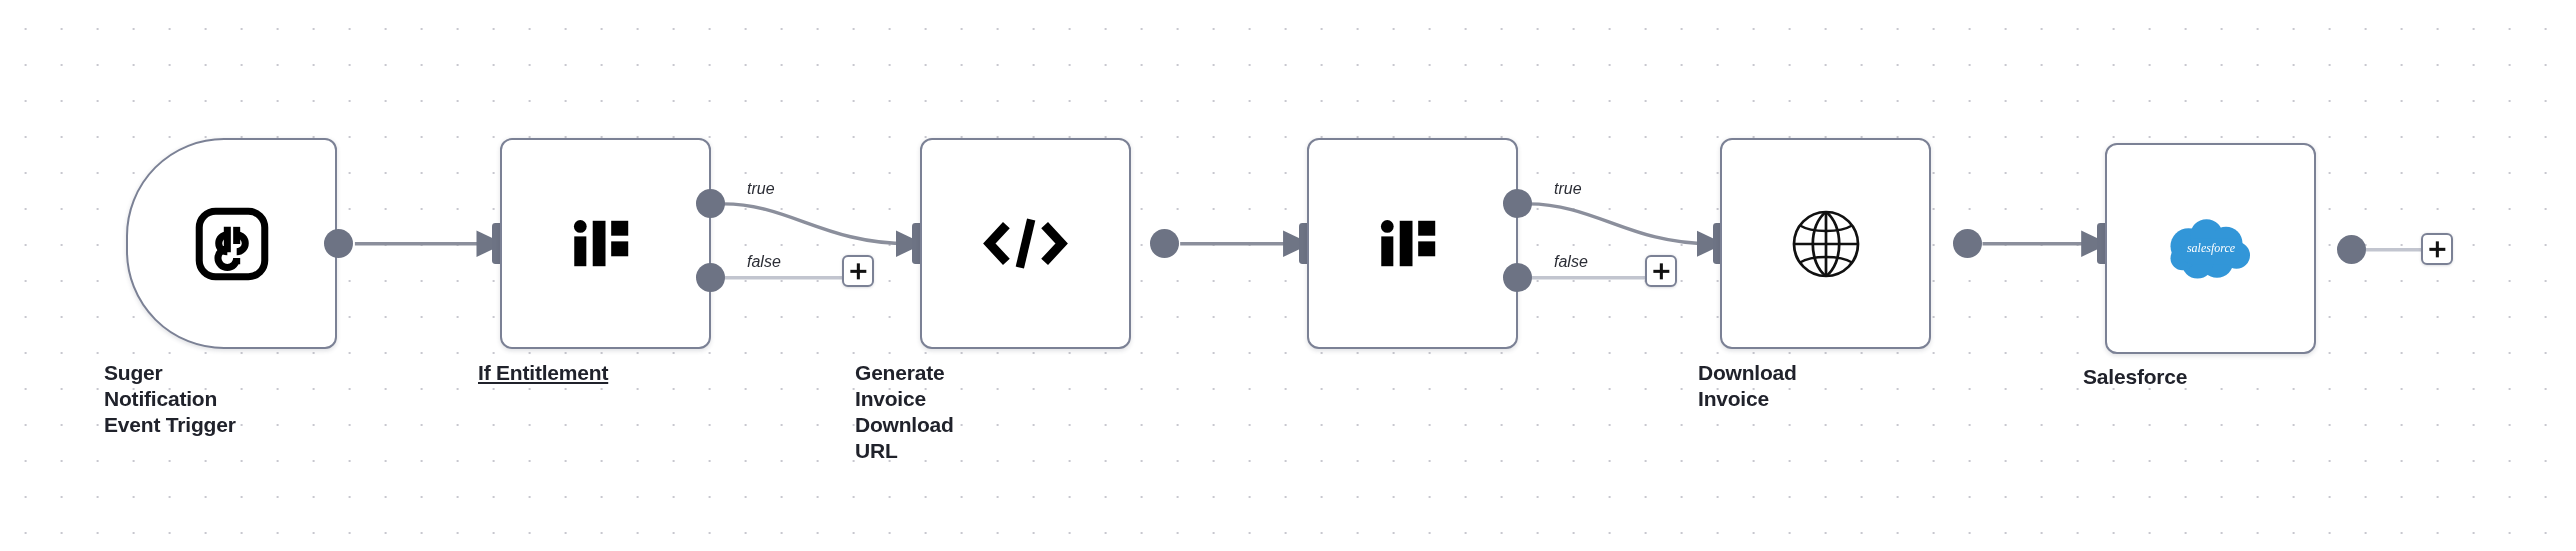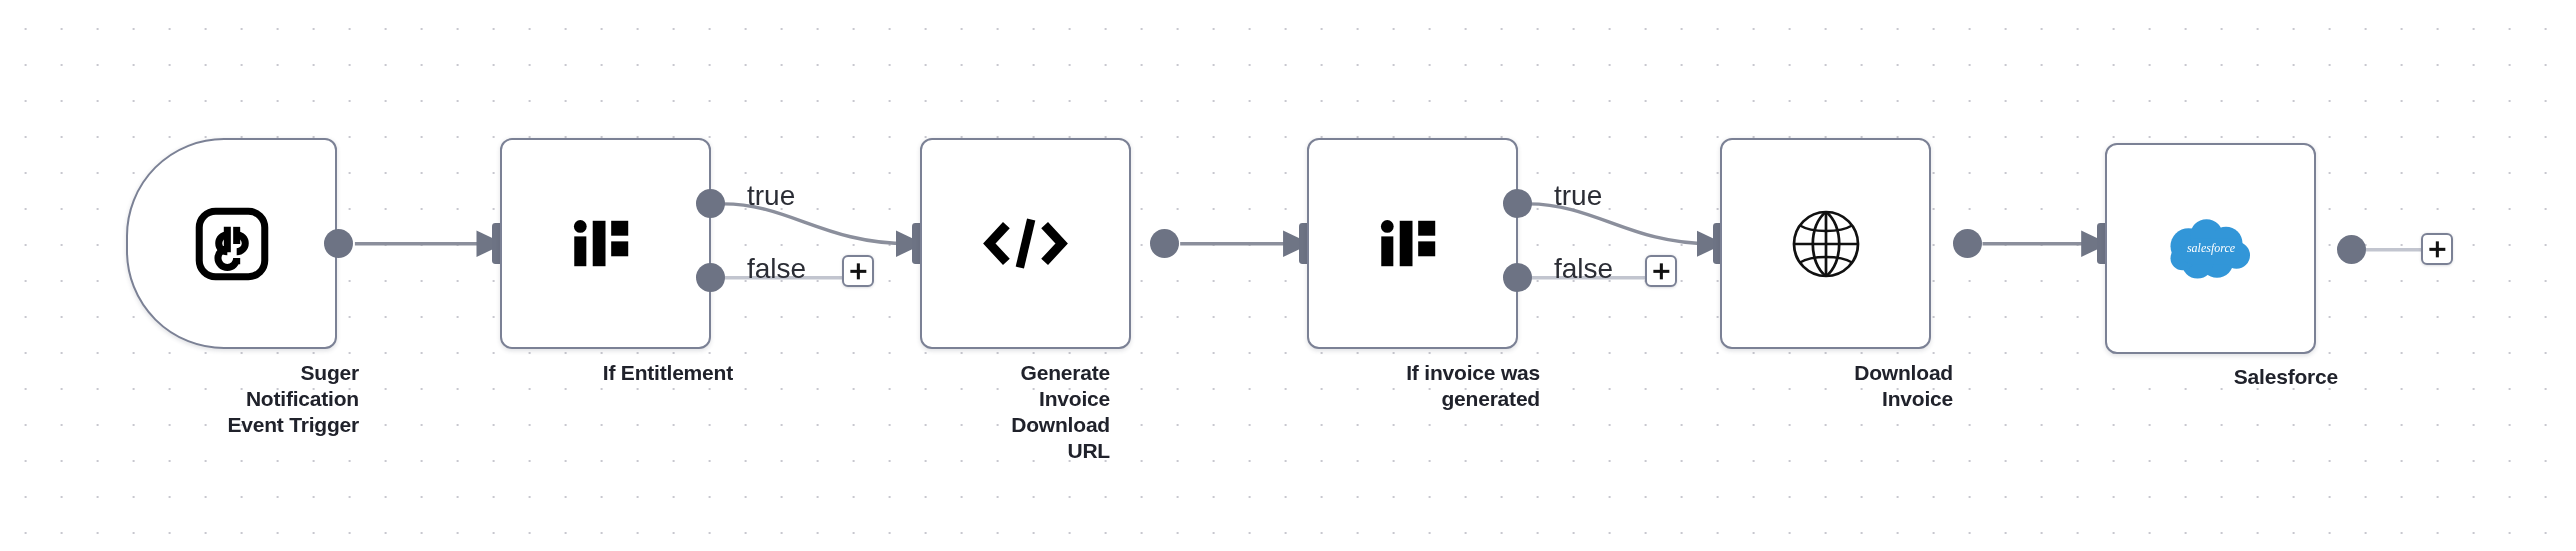--- a/index.html
+++ b/index.html
@@ -42,21 +42,21 @@
   .node.trigger {
     border-top-left-radius: 98px;
     border-bottom-left-radius: 98px;
     border-top-right-radius: 12px;
     border-bottom-right-radius: 12px;
   }
 
   
   .caption {
     position: absolute;
-    text-align: right;
+    text-align: left;
     font-family: "Liberation Sans", sans-serif;
     font-weight: bold;
     font-size: 21px;
     line-height: 26px;
     color: #20222b;
     white-space: pre-line;
     letter-spacing: -0.2px;
   }
 
   
@@ -72,23 +72,24 @@
     width: 13.6px;
     height: 41px;
     border-radius: 3.4px;
     background: #6d7384;
   }
 
   
   .edge-label {
     position: absolute;
     font-family: "Liberation Sans", sans-serif;
-    font-size: 28px;
+    font-size: 16px;
     color: #2b2d35;
     white-space: nowrap;
+    font-style: italic;
   }
 
   
   .plus-btn {
     position: absolute;
     width: 32px;
     height: 32px;
     border: 2.5px solid #7b8195;
     border-radius: 6px;
     background: #ffffff;
@@ -163,21 +164,21 @@
   <div class="out-port" style="left:696px; top:189px;"></div>
   <div class="out-port" style="left:696px; top:263px;"></div>
   <div class="edge-label" style="left:747px; top:180px;">true</div>
   <div class="edge-label" style="left:747px; top:253px;">false</div>
   <div class="plus-btn" style="left:842px; top:255px;">
     <svg width="18.7" height="18.7" viewBox="0 0 22 22">
       <rect x="9.2" y="1.6" width="3.6" height="18.8" fill="#111"></rect>
       <rect x="1.6" y="9.2" width="18.8" height="3.6" fill="#111"></rect>
     </svg>
   </div>
-  <div class="caption" style="left:478px; top:360px; width:255px;">If Entitlement</div>
+  <div class="caption" style="left:478px; top:360px; width:255px;text-decoration:underline;">If Entitlement</div>
 
   <div class="in-port" style="left:912px; top:223px;"></div>
   <div class="node" style="left:920px; top:138px; width:211px; height:211px;">
     <span class="icon-wrap">
       <svg width="85" height="71" viewBox="0 0 120 92" xmlns="http://www.w3.org/2000/svg">
         <path d="M33 20 L9 46 L33 72" fill="none" stroke="#000" stroke-width="13" stroke-linecap="butt" stroke-linejoin="miter"></path>
         <path d="M87 20 L111 46 L87 72" fill="none" stroke="#000" stroke-width="13" stroke-linecap="butt" stroke-linejoin="miter"></path>
         <path d="M68 12 L52 80" fill="none" stroke="#000" stroke-width="12" stroke-linecap="butt"></path>
       </svg>
     </span>
@@ -203,22 +204,20 @@
   <div class="out-port" style="left:1503px; top:189px;"></div>
   <div class="out-port" style="left:1503px; top:263px;"></div>
   <div class="edge-label" style="left:1554px; top:180px;">true</div>
   <div class="edge-label" style="left:1554px; top:253px;">false</div>
   <div class="plus-btn" style="left:1645px; top:255px;">
     <svg width="18.7" height="18.7" viewBox="0 0 22 22">
       <rect x="9.2" y="1.6" width="3.6" height="18.8" fill="#111"></rect>
       <rect x="1.6" y="9.2" width="18.8" height="3.6" fill="#111"></rect>
     </svg>
   </div>
-  <div class="caption" style="left:1285px; top:360px; width:255px;">If invoice was
-generated</div>
 
   <div class="in-port" style="left:1713px; top:223px;"></div>
   <div class="node" style="left:1720px; top:138px; width:211px; height:211px;">
     <span class="icon-wrap">
       <svg width="80" height="80" viewBox="0 0 100 100" xmlns="http://www.w3.org/2000/svg">
         <circle cx="50" cy="50" r="40" fill="none" stroke="#111" stroke-width="3.4"></circle>
         <line x1="10" y1="50" x2="90" y2="50" stroke="#111" stroke-width="3.4"></line>
         <line x1="50" y1="10" x2="50" y2="90" stroke="#111" stroke-width="3.4"></line>
         <path d="M50 10 C28 26, 28 74, 50 90" fill="none" stroke="#111" stroke-width="3.4"></path>
         <path d="M50 10 C72 26, 72 74, 50 90" fill="none" stroke="#111" stroke-width="3.4"></path>

